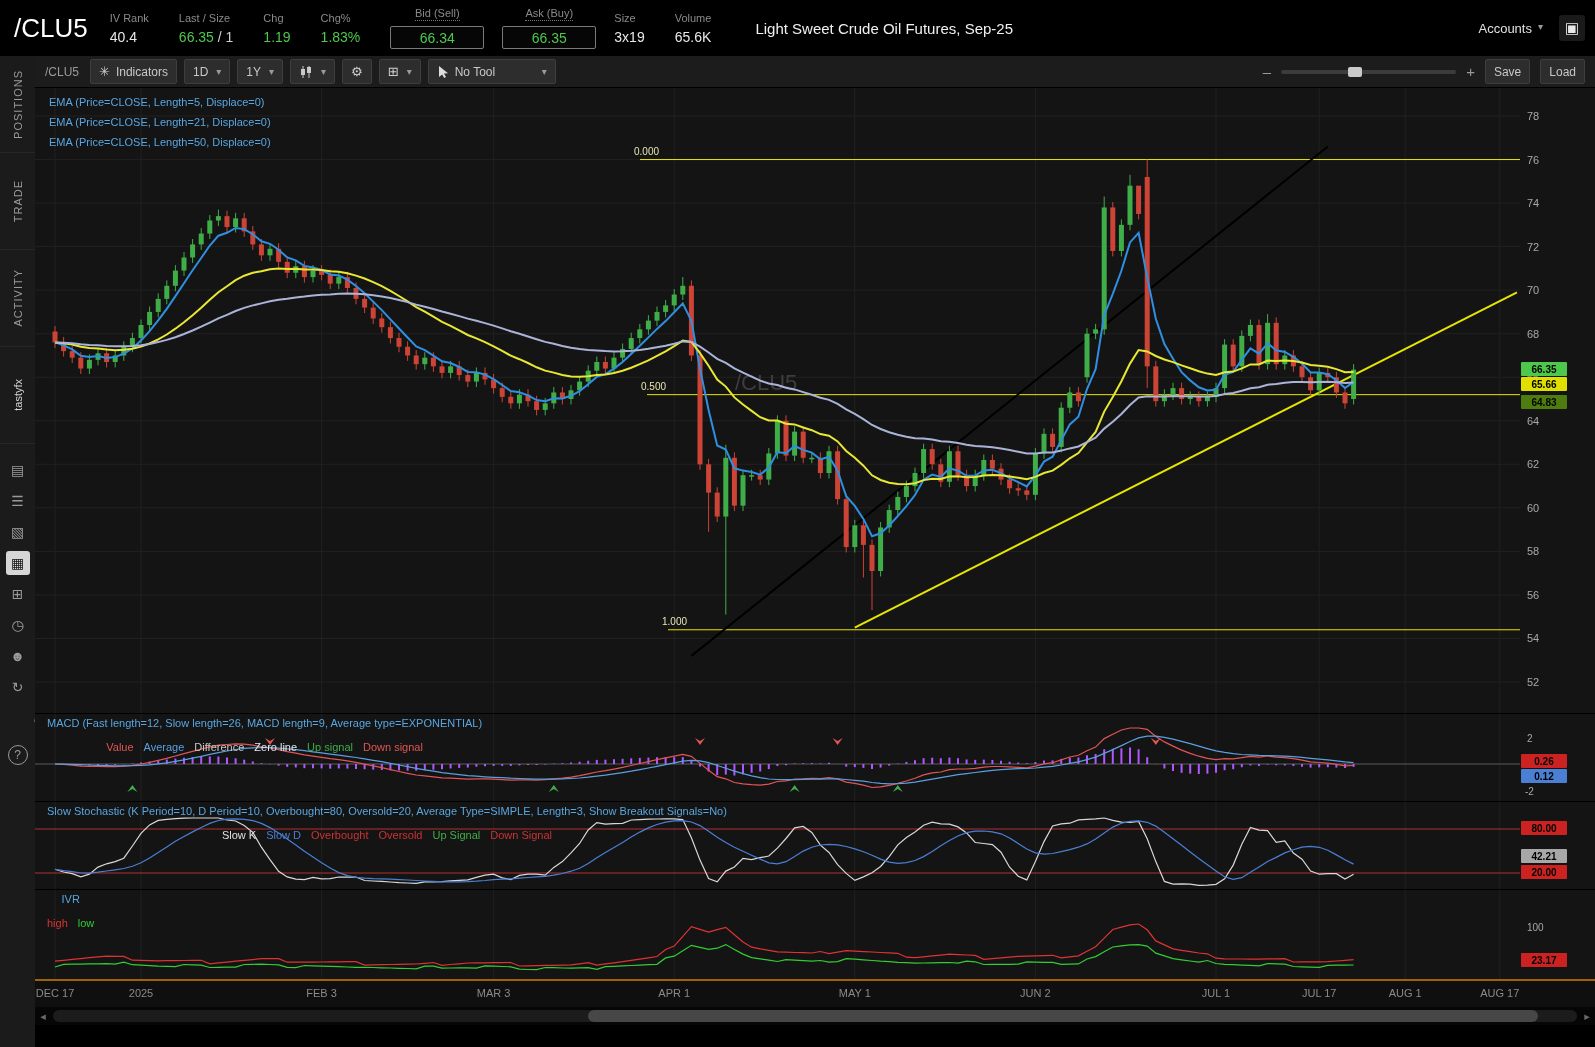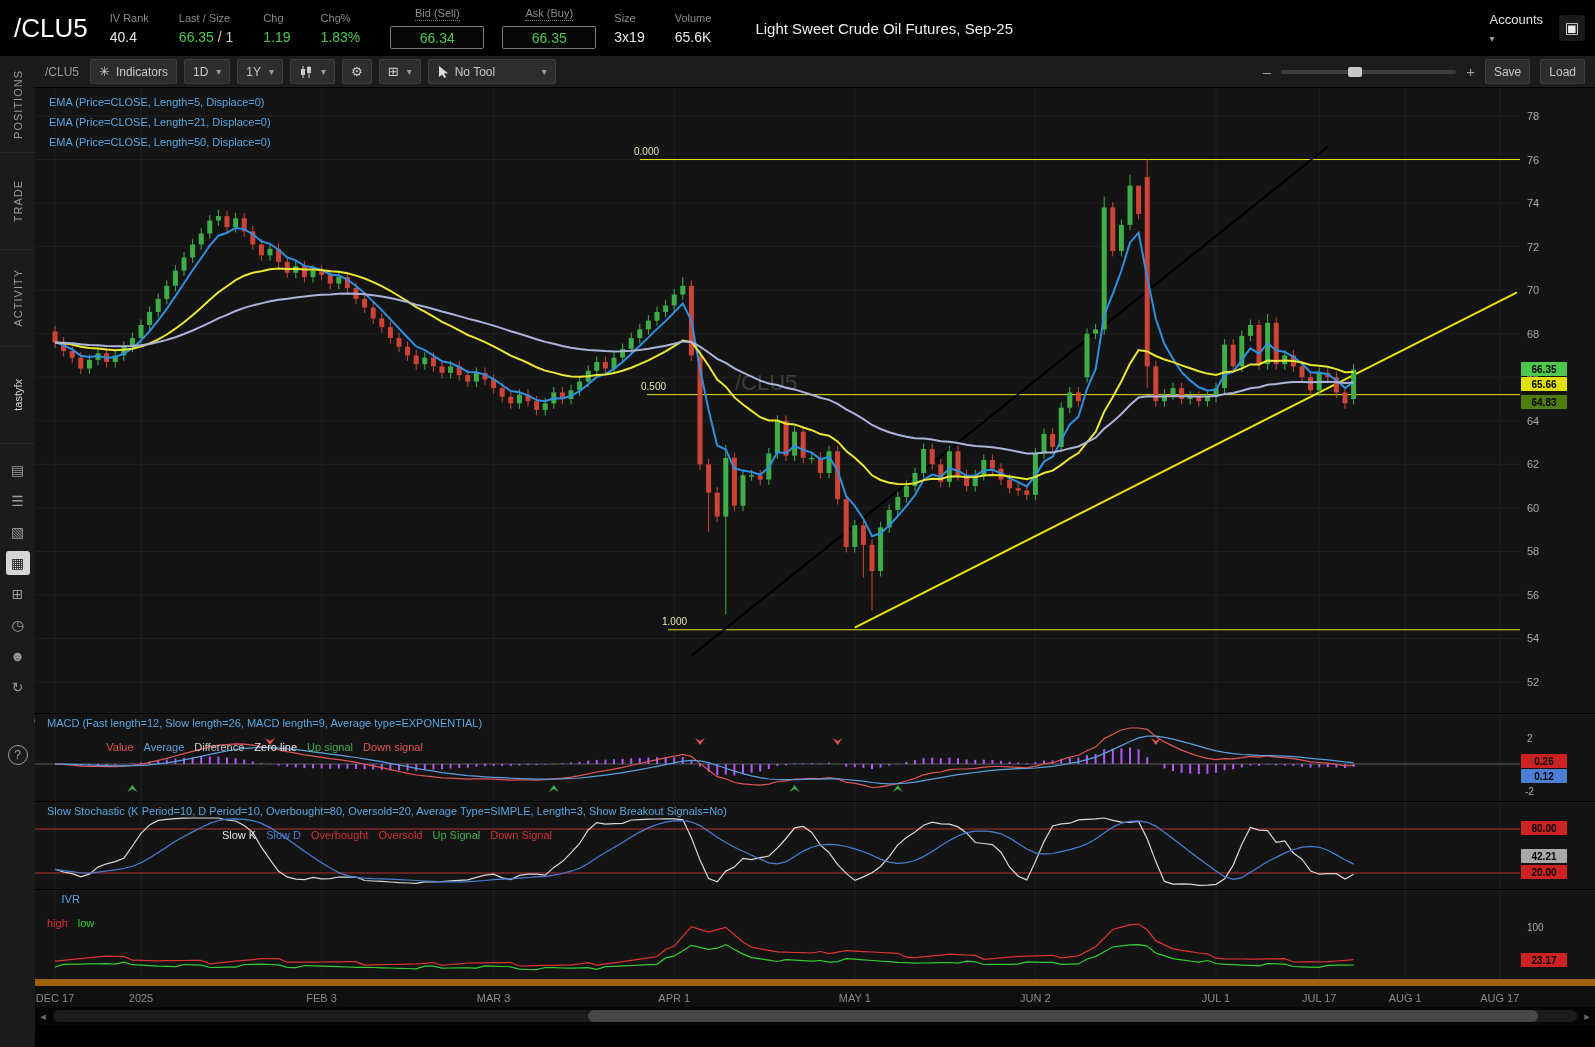--- a/index.html
+++ b/index.html
@@ -11,21 +11,21 @@
   .h-stat{display:flex;flex-direction:column;align-items:flex-start;margin-right:30px;}
   .h-stat.center{align-items:center;margin-right:18px;}
   .h-lbl{font-size:11px;color:#8a8a8a;margin-bottom:5px;white-space:nowrap;}
   .h-lbl.u{border-bottom:1px dotted #777;padding-bottom:1px;}
   .h-val{font-size:14px;color:#e8e8e8;white-space:nowrap;}
   .green{color:#4dc84d;}
   .dim{color:#cfcfcf;}
   .h-box{width:92px;height:21px;border:1px solid #7a7a7a;background:#060606;color:#4dc84d;display:flex;align-items:center;justify-content:center;font-size:14px;border-radius:2px;cursor:pointer;}
   .h-desc{font-size:15px;color:#f0f0f0;margin-left:14px;white-space:nowrap;}
   .h-right{margin-left:auto;display:flex;align-items:center;gap:16px;}
-  .h-accounts{font-size:13px;color:#e0e0e0;display:flex;align-items:flex-start;gap:6px;cursor:pointer;flex-direction:column;}
+  .h-accounts{font-size:13px;color:#e0e0e0;display:flex;align-items:flex-start;gap:6px;cursor:pointer;}
   .caret{color:#9a9a9a;font-size:10px;}
   .h-appicon{width:26px;height:26px;display:flex;align-items:center;justify-content:center;color:#e8e8e8;font-size:15px;background:#1a1a1a;border-radius:3px;cursor:pointer;}
   
   .toolbar{position:absolute;left:35px;top:56px;width:1560px;height:32px;background:#1c1c1c;border-bottom:1px solid #000;
            display:flex;align-items:center;gap:7px;box-sizing:border-box;padding:0 10px;}
   .tb-sym{font-size:12px;color:#9a9a9a;margin-right:4px;}
   .tbtn,.dd{height:23px;background:#2d2d2d;border:1px solid #3e3e3e;border-radius:2px;color:#c8c8c8;font-size:12px;
             display:flex;align-items:center;gap:6px;padding:0 8px;cursor:pointer;white-space:nowrap;}
   .dd .caret{margin-left:2px;}
   .tb-icon{font-size:13px;color:#cfcfcf;}
@@ -42,21 +42,21 @@
   .sicon{width:24px;height:24px;display:flex;align-items:center;justify-content:center;color:#9a9a9a;font-size:14px;border-radius:3px;cursor:pointer;}
   .sicon.active{background:#d6d6d6;color:#141414;}
   .sicon.help{border:1px solid #9a9a9a;border-radius:50%;width:18px;height:18px;font-size:12px;margin-top:8px;}
   
   .chart-root{position:absolute;left:35px;top:88px;width:1560px;height:959px;background:#000;}
   .panel{position:absolute;left:0;width:1560px;background:#141414;}
   #panel-price{top:0;height:625px;}
   #panel-macd{top:625px;height:88px;border-top:1px solid #000;}
   #panel-stoch{top:713px;height:88px;border-top:1px solid #000;}
   #panel-ivr{top:801px;height:90px;border-top:1px solid #000;}
-  #time-axis{position:absolute;top:891px;left:0;width:1560px;height:26px;background:#0f0f0f;border-top:7px solid #a16207;}
+  #time-axis{position:absolute;top:891px;left:0;width:1560px;height:26px;background:#0f0f0f;border-top:2px solid #a16207;}
   .ttick{position:absolute;top:6px;transform:translateX(-50%);font-size:11px;color:#8a8a8a;white-space:nowrap;}
   #scrollbar{position:absolute;top:919px;left:0;width:1560px;height:18px;background:#060606;display:flex;align-items:center;}
   .sb-arrow{width:16px;text-align:center;color:#6a6a6a;font-size:11px;cursor:pointer;}
   .sb-track{flex:1;height:12px;background:#1c1c1c;border-radius:6px;position:relative;margin:0 2px;}
   .sb-thumb{position:absolute;left:535px;width:950px;height:12px;background:#474747;border-radius:6px;cursor:grab;}
   .ema-legend{position:absolute;top:8px;left:14px;display:flex;flex-direction:column;gap:8px;font-size:11px;color:#58a6e0;z-index:2;}
   .panel-title-row{position:absolute;top:3px;left:12px;display:flex;gap:12px;font-size:11px;align-items:center;z-index:2;white-space:nowrap;flex-direction:column;}
   .pt-main{color:#58a6e0;}
   .pt-legend{display:flex;gap:10px;}
   .vbox{position:absolute;left:1486px;width:46px;height:14px;font-size:10px;font-weight:bold;color:#000;

